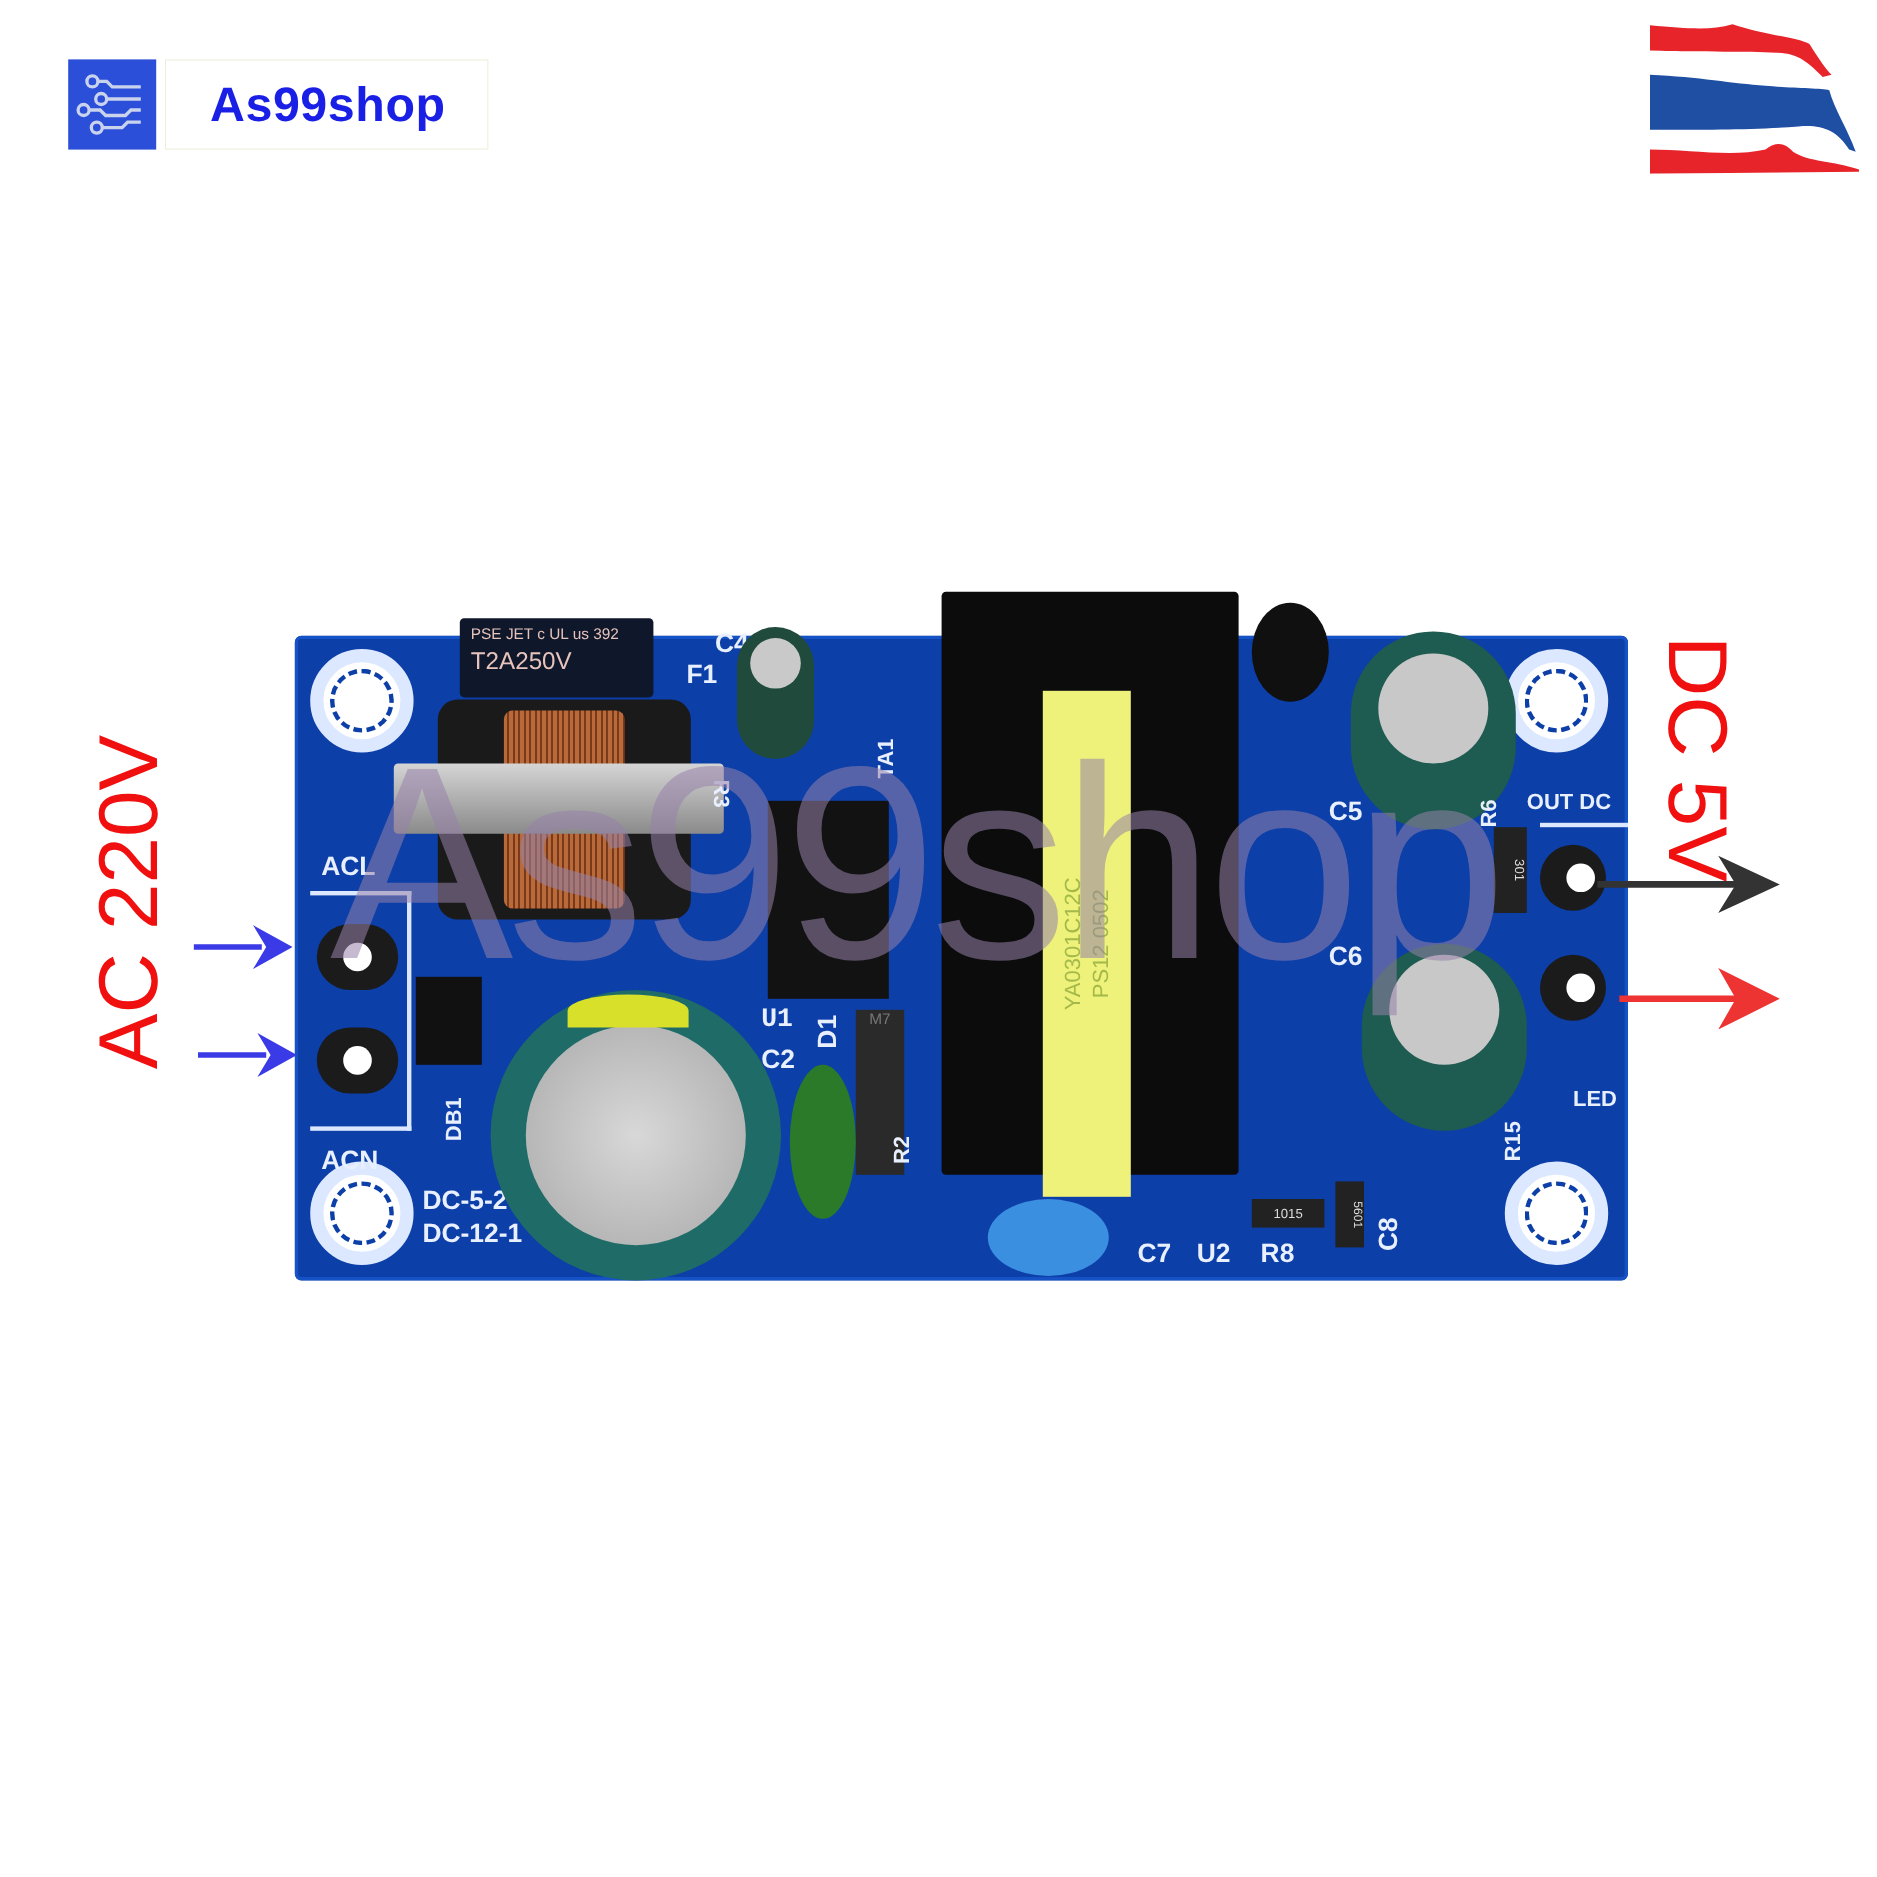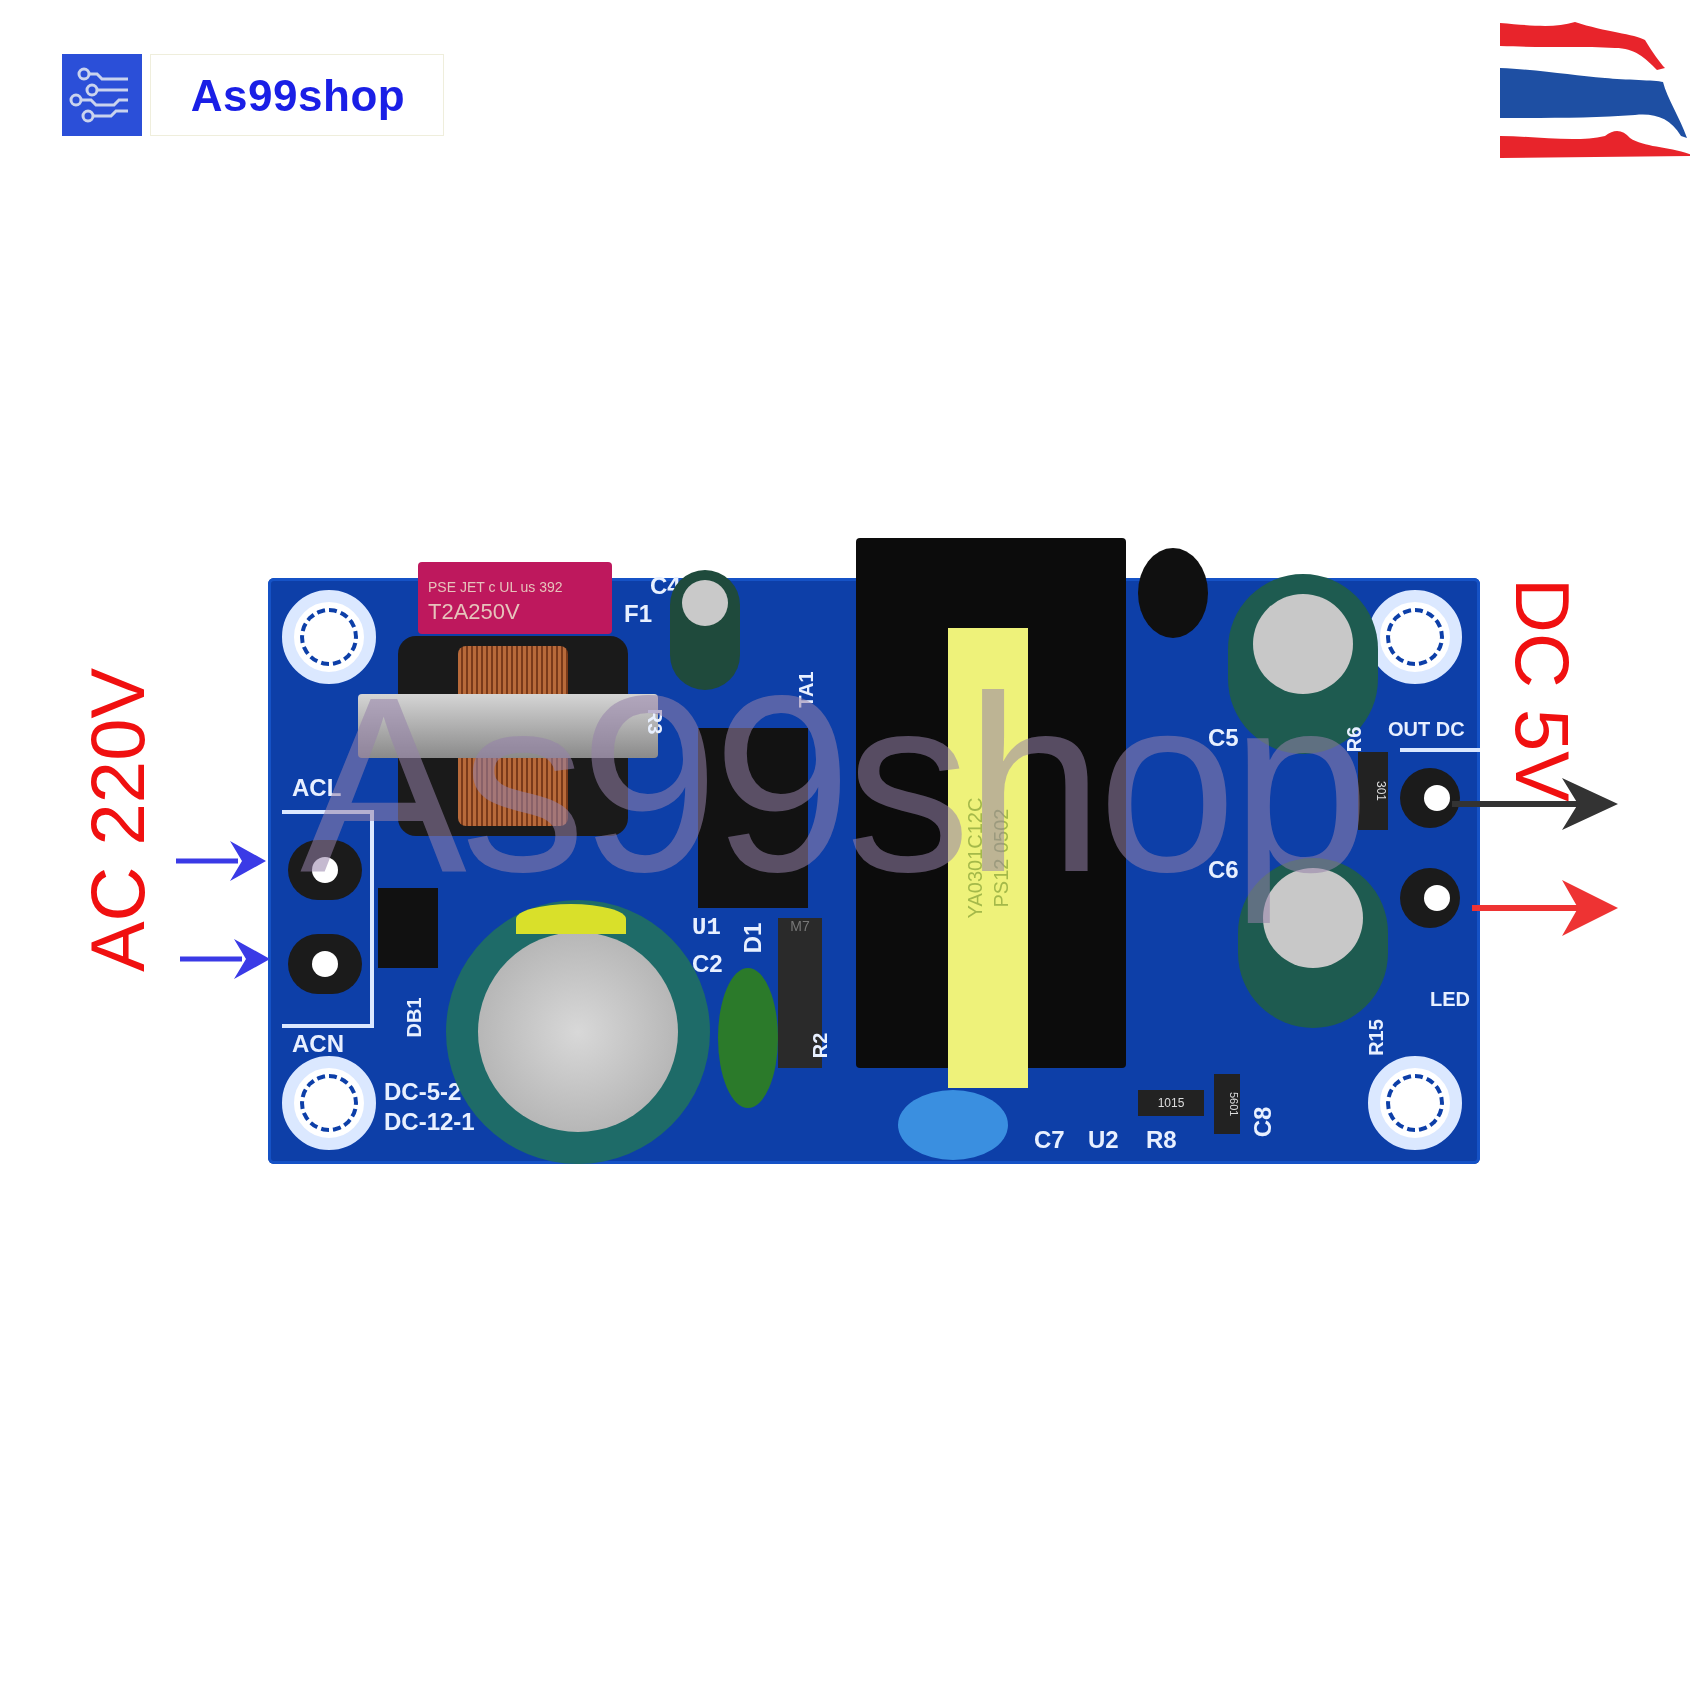--- a/index.html
+++ b/index.html
@@ -65,29 +65,29 @@
 
   <div class="abs mount" style="left:14px;top:12px;"></div>
   <div class="abs mount" style="left:14px;top:478px;"></div>
   <div class="abs mount" style="left:1100px;top:12px;"></div>
   <div class="abs mount" style="left:1100px;top:478px;"></div>
 
   <div class="abs" style="left:14px;top:232px;width:92px;height:218px;border:4px solid #dbe8ff;border-left:none;box-sizing:border-box;"></div>
   <div class="abs pad" style="left:20px;top:262px;"></div>
   <div class="abs pad" style="left:20px;top:356px;"></div>
   <div class="abs silk" style="left:24px;top:196px;">ACL</div>
-  <div class="abs silk" style="left:24px;top:452px;text-align:center;">ACN</div>
+  <div class="abs silk" style="left:24px;top:464px;text-align:center;">ACN</div>
 
   <div class="abs" style="left:1132px;top:170px;width:80px;height:180px;border-top:4px solid #dbe8ff;box-sizing:border-box;"></div>
   <div class="abs pad" style="left:1132px;top:190px;width:60px;"></div>
   <div class="abs pad" style="left:1132px;top:290px;width:60px;"></div>
   <div class="abs silk silk-sm" style="left:1120px;top:140px;">OUT DC</div>
   <div class="abs silk silk-sm" style="left:1162px;top:410px;">LED</div>
 
-  <div class="abs" style="left:150px;top:-16px;width:194px;height:72px;background:#be185d;border-radius:4px;color:#e6c3bb;font-size:14px;padding:17px 10px;box-sizing:border-box;">
+  <div class="abs" style="left:150px;top:-16px;width:176px;height:72px;background:#0f172a;border-radius:4px;color:#e6c3bb;font-size:14px;padding:6px 10px;box-sizing:border-box;">
     <div>PSE JET c UL us 392</div>
     <div style="font-size:22px;margin-top:4px;">T2A250V</div>
   </div>
   <div class="abs silk" style="left:356px;top:22px;">F1</div>
   <div class="abs silk" style="left:382px;top:-6px;">C4</div>
 
   <div class="abs" style="left:130px;top:58px;width:230px;height:200px;background:#1a1a1a;border-radius:18px;">
     <div class="abs" style="left:60px;top:10px;width:110px;height:180px;background:repeating-linear-gradient(90deg,#b86a3a 0 3px,#7a3a1a 3px 5px);border-radius:8px;"></div>
     <div class="abs" style="left:-40px;top:58px;width:300px;height:64px;background:linear-gradient(#d5d5d5,#8a8a8a);border-radius:4px;"></div>
   </div>

